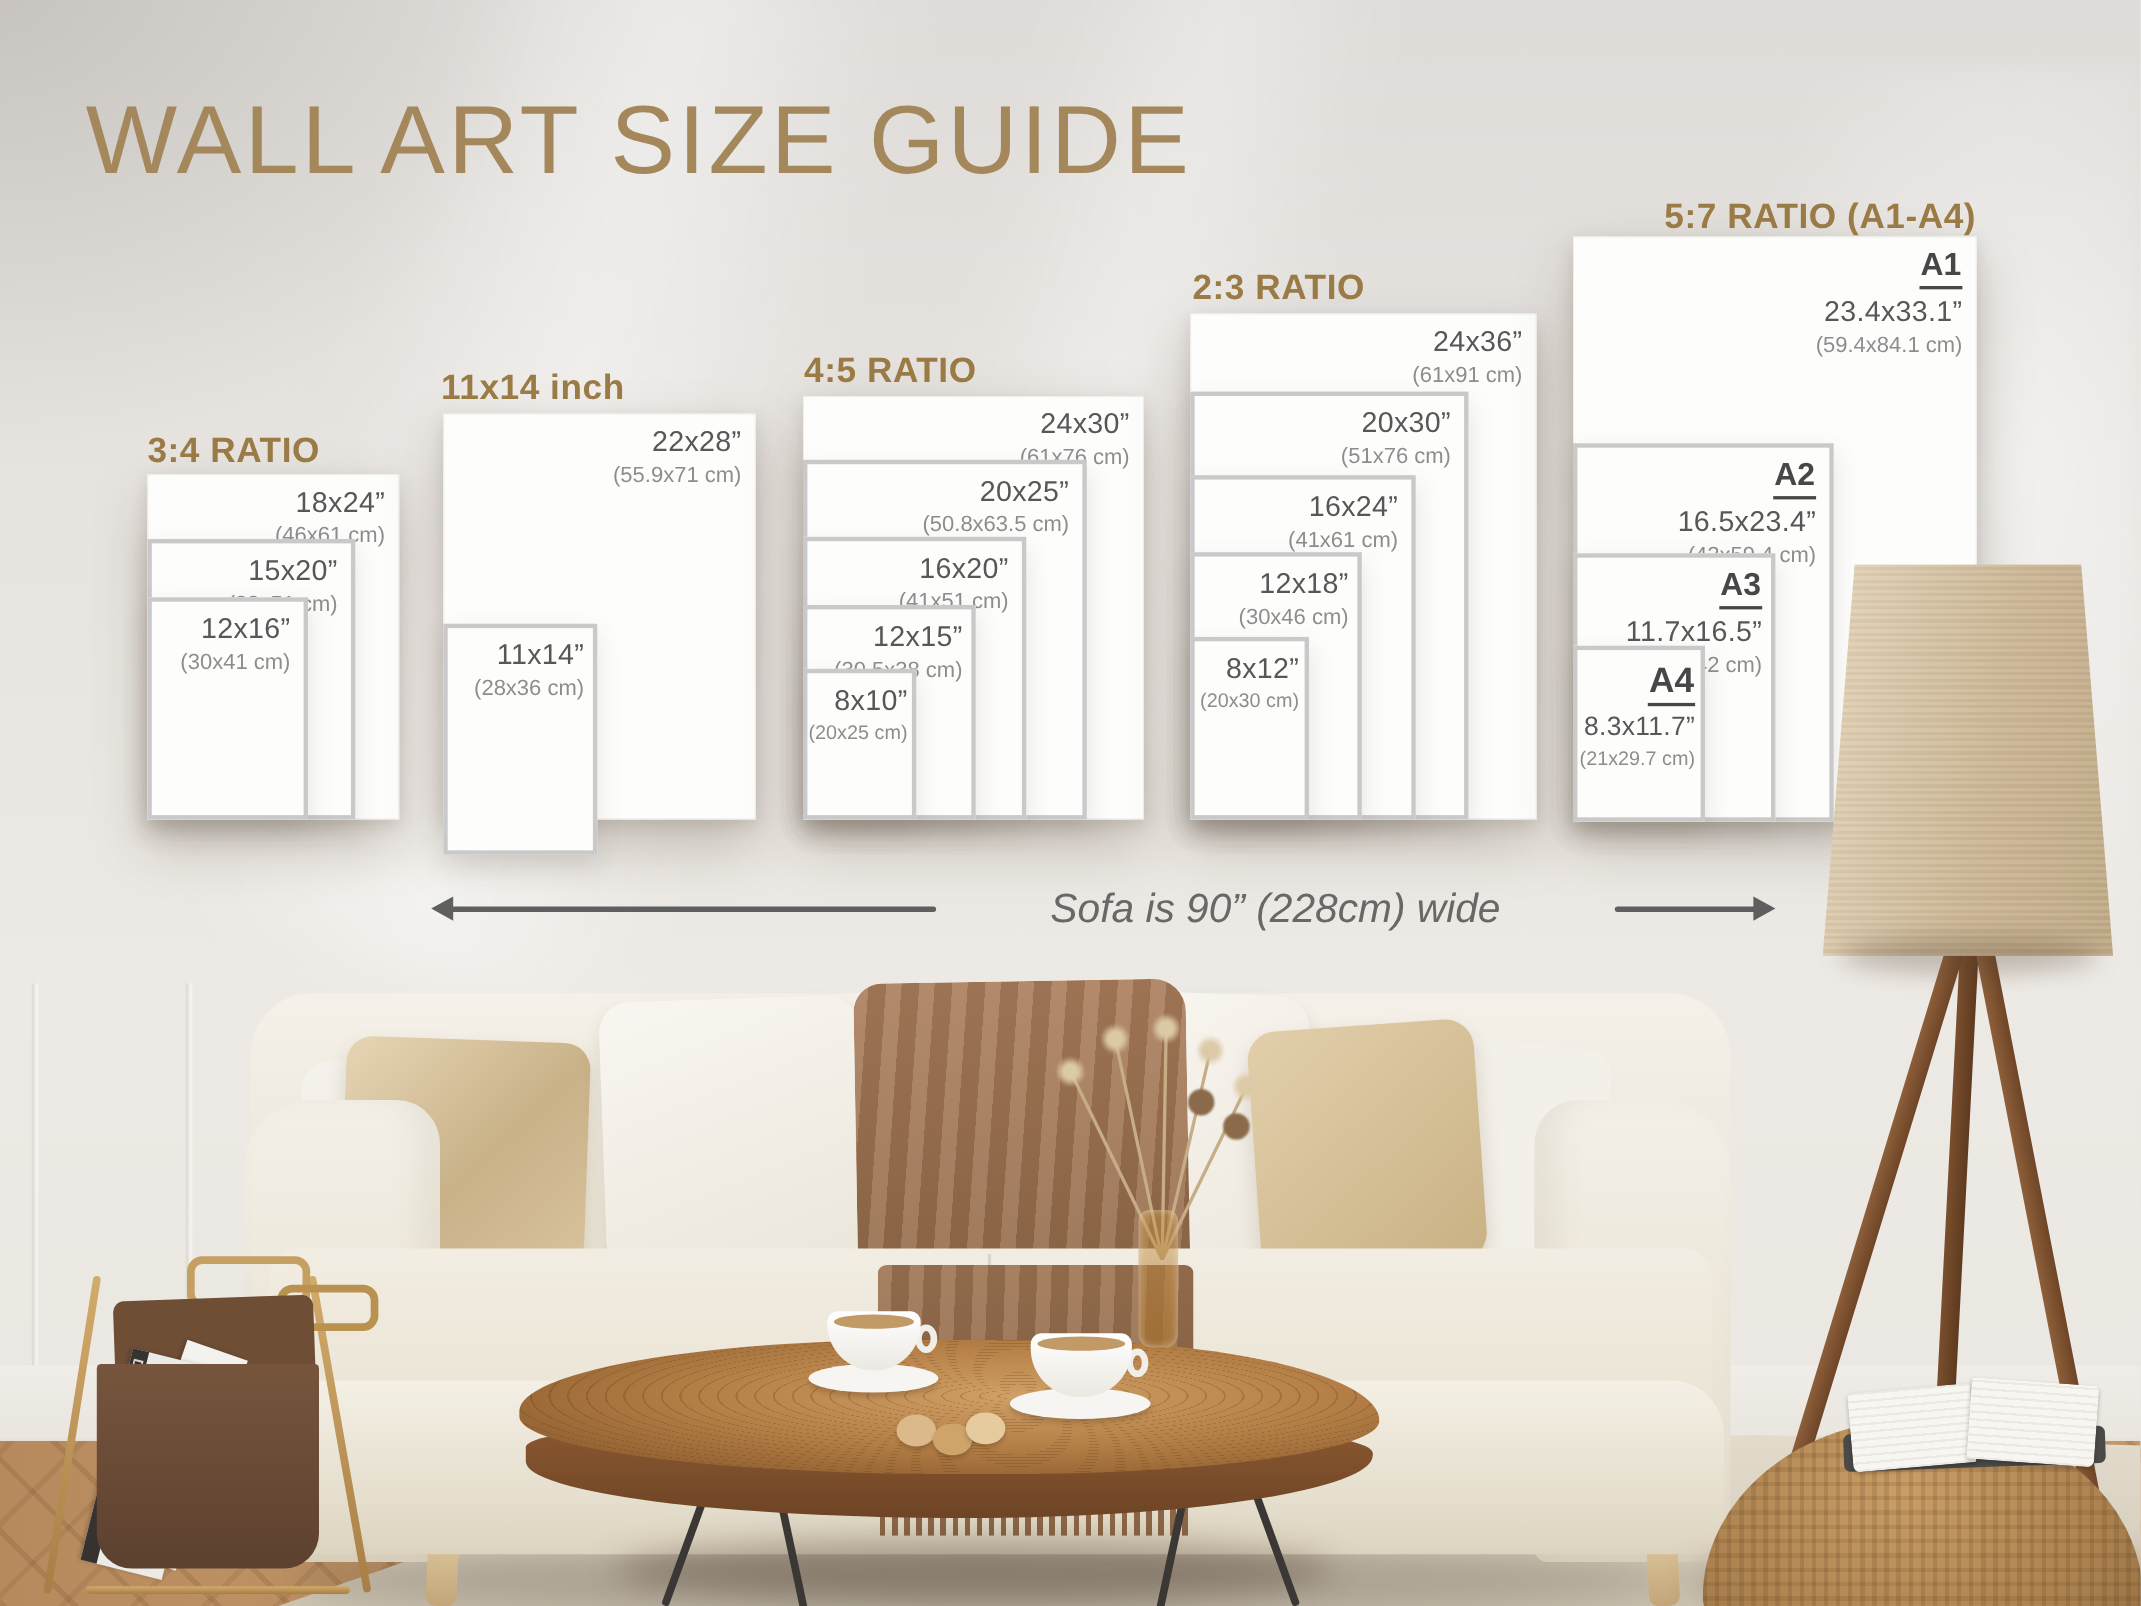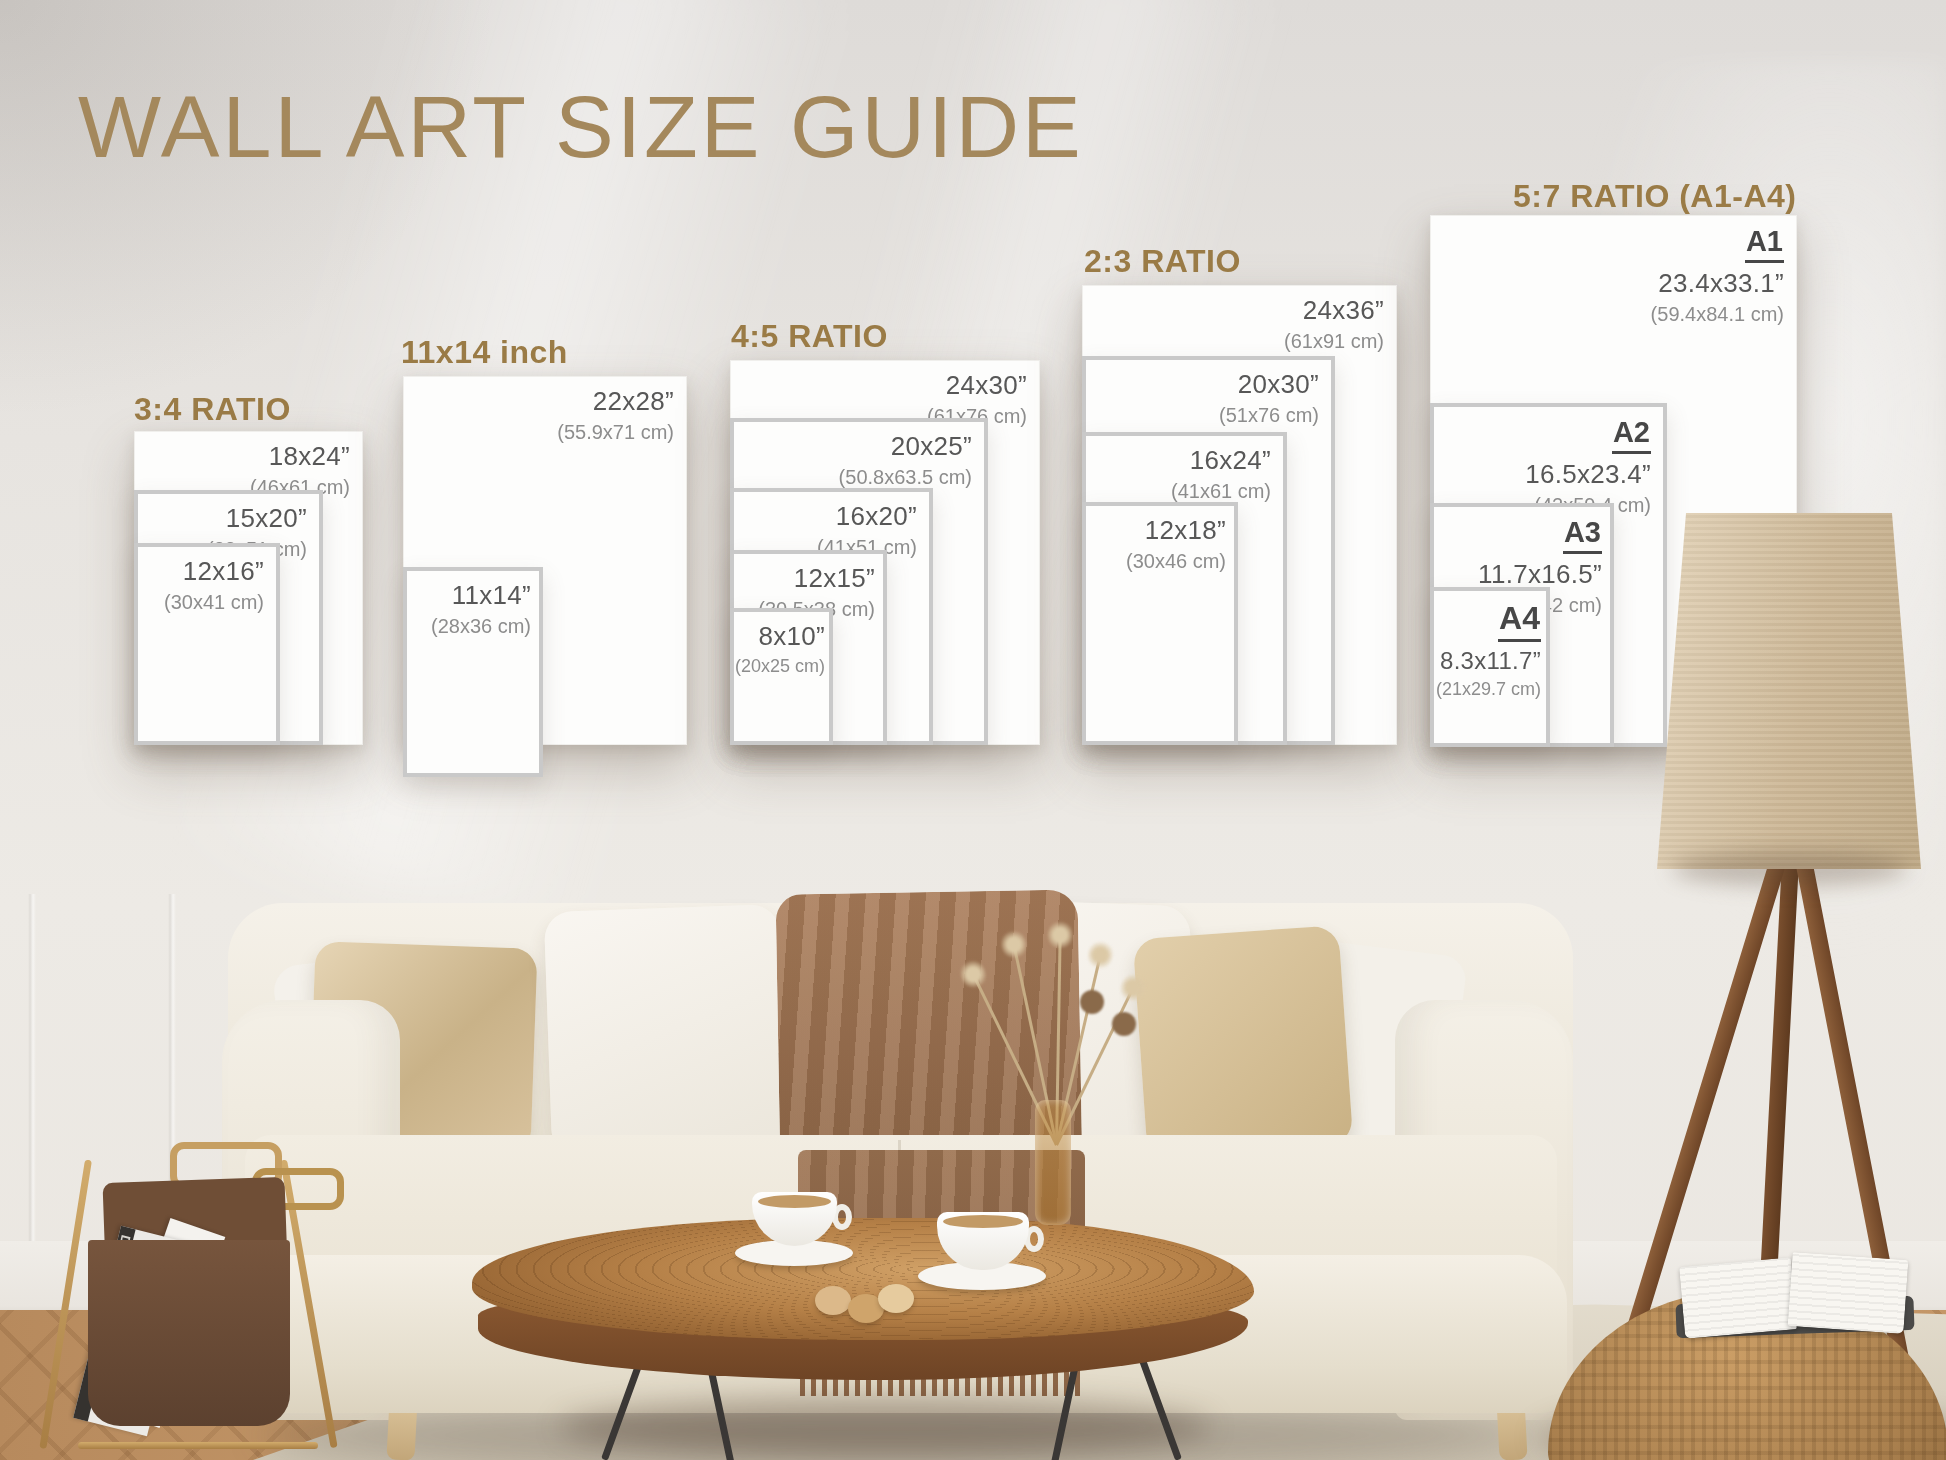--- a/index.html
+++ b/index.html
@@ -348,20 +348,26 @@
         <div class="fsize">16x24”</div>
     <div class="fcm">(41x61 cm)</div>
       </div>
   </div>
   <div class="frame inner" style="left:1082px;top:502px;width:156px;height:243px;z-index:24;">
     <div class="flabel" style="right:8px;">
         <div class="fsize">12x18”</div>
     <div class="fcm">(30x46 cm)</div>
       </div>
   </div>
+  <div class="frame inner" style="left:1082px;top:579px;width:108px;height:166px;z-index:25;">
+    <div class="flabel" style="right:5px;">
+        <div class="fsize">8x12”</div>
+    <div class="fcm" style="font-size:18px;">(20x30 cm)</div>
+      </div>
+  </div>
 
   <div class="group-h" style="left:1513px;top:178px;">5:7 RATIO (A1-A4)</div>
   <div class="frame outer" style="left:1430px;top:215px;width:367px;height:532px;z-index:21;">
     <div class="flabel"><div class="ftag">A1</div>
     <div class="fsize">23.4x33.1”</div>
     <div class="fcm">(59.4x84.1 cm)</div></div>
   </div>
   <div class="frame inner" style="left:1430px;top:403px;width:237px;height:344px;z-index:22;">
     <div class="flabel"><div class="ftag">A2</div>
     <div class="fsize">16.5x23.4”</div>
@@ -371,14 +377,23 @@
     <div class="flabel" style="right:8px;"><div class="ftag">A3</div>
     <div class="fsize">11.7x16.5”</div>
     <div class="fcm">(29.7x42 cm)</div></div>
   </div>
   <div class="frame inner" style="left:1430px;top:587px;width:120px;height:160px;z-index:24;">
     <div class="flabel" style="right:5px;"><div class="ftag" style="font-size:32px;">A4</div>
     <div class="fsize" style="font-size:24px;">8.3x11.7”</div>
     <div class="fcm" style="font-size:18px;">(21x29.7 cm)</div></div>
   </div>
 
+  <div class="sofa-arrow">
+    <div class="aline l">
+        <div class="ahead w"></div>
+      </div>
+    <div class="atext">Sofa is 90” (228cm) wide</div>
+    <div class="aline r">
+        <div class="ahead e"></div>
+      </div>
+  </div>
 
 </div>
 
 </body></html>

